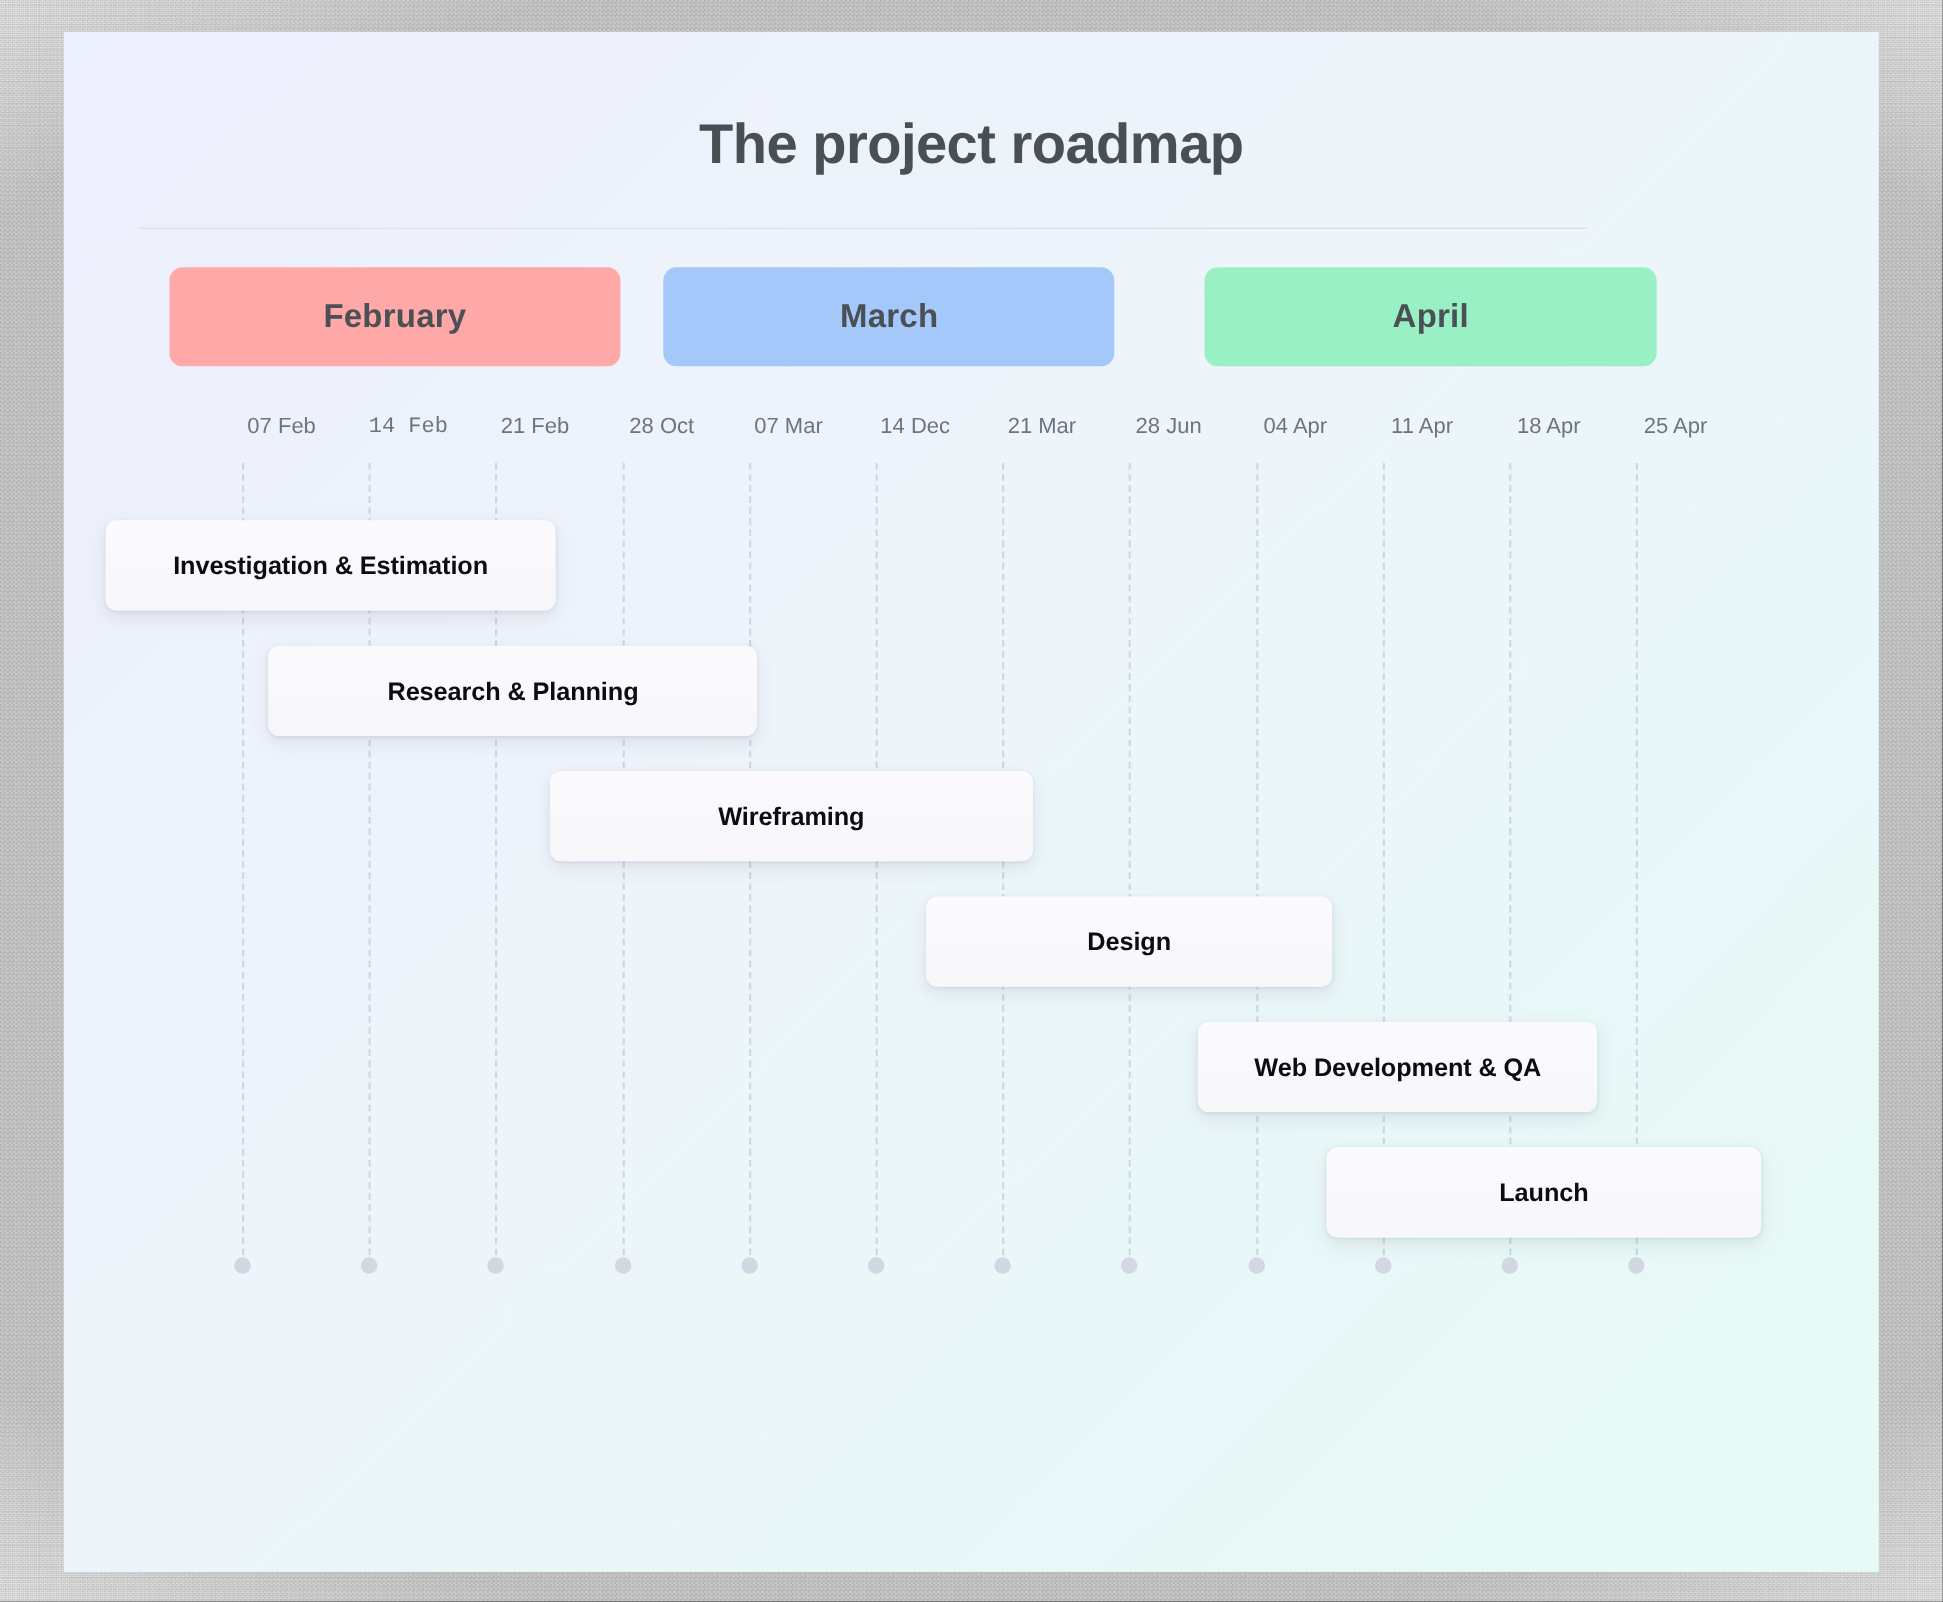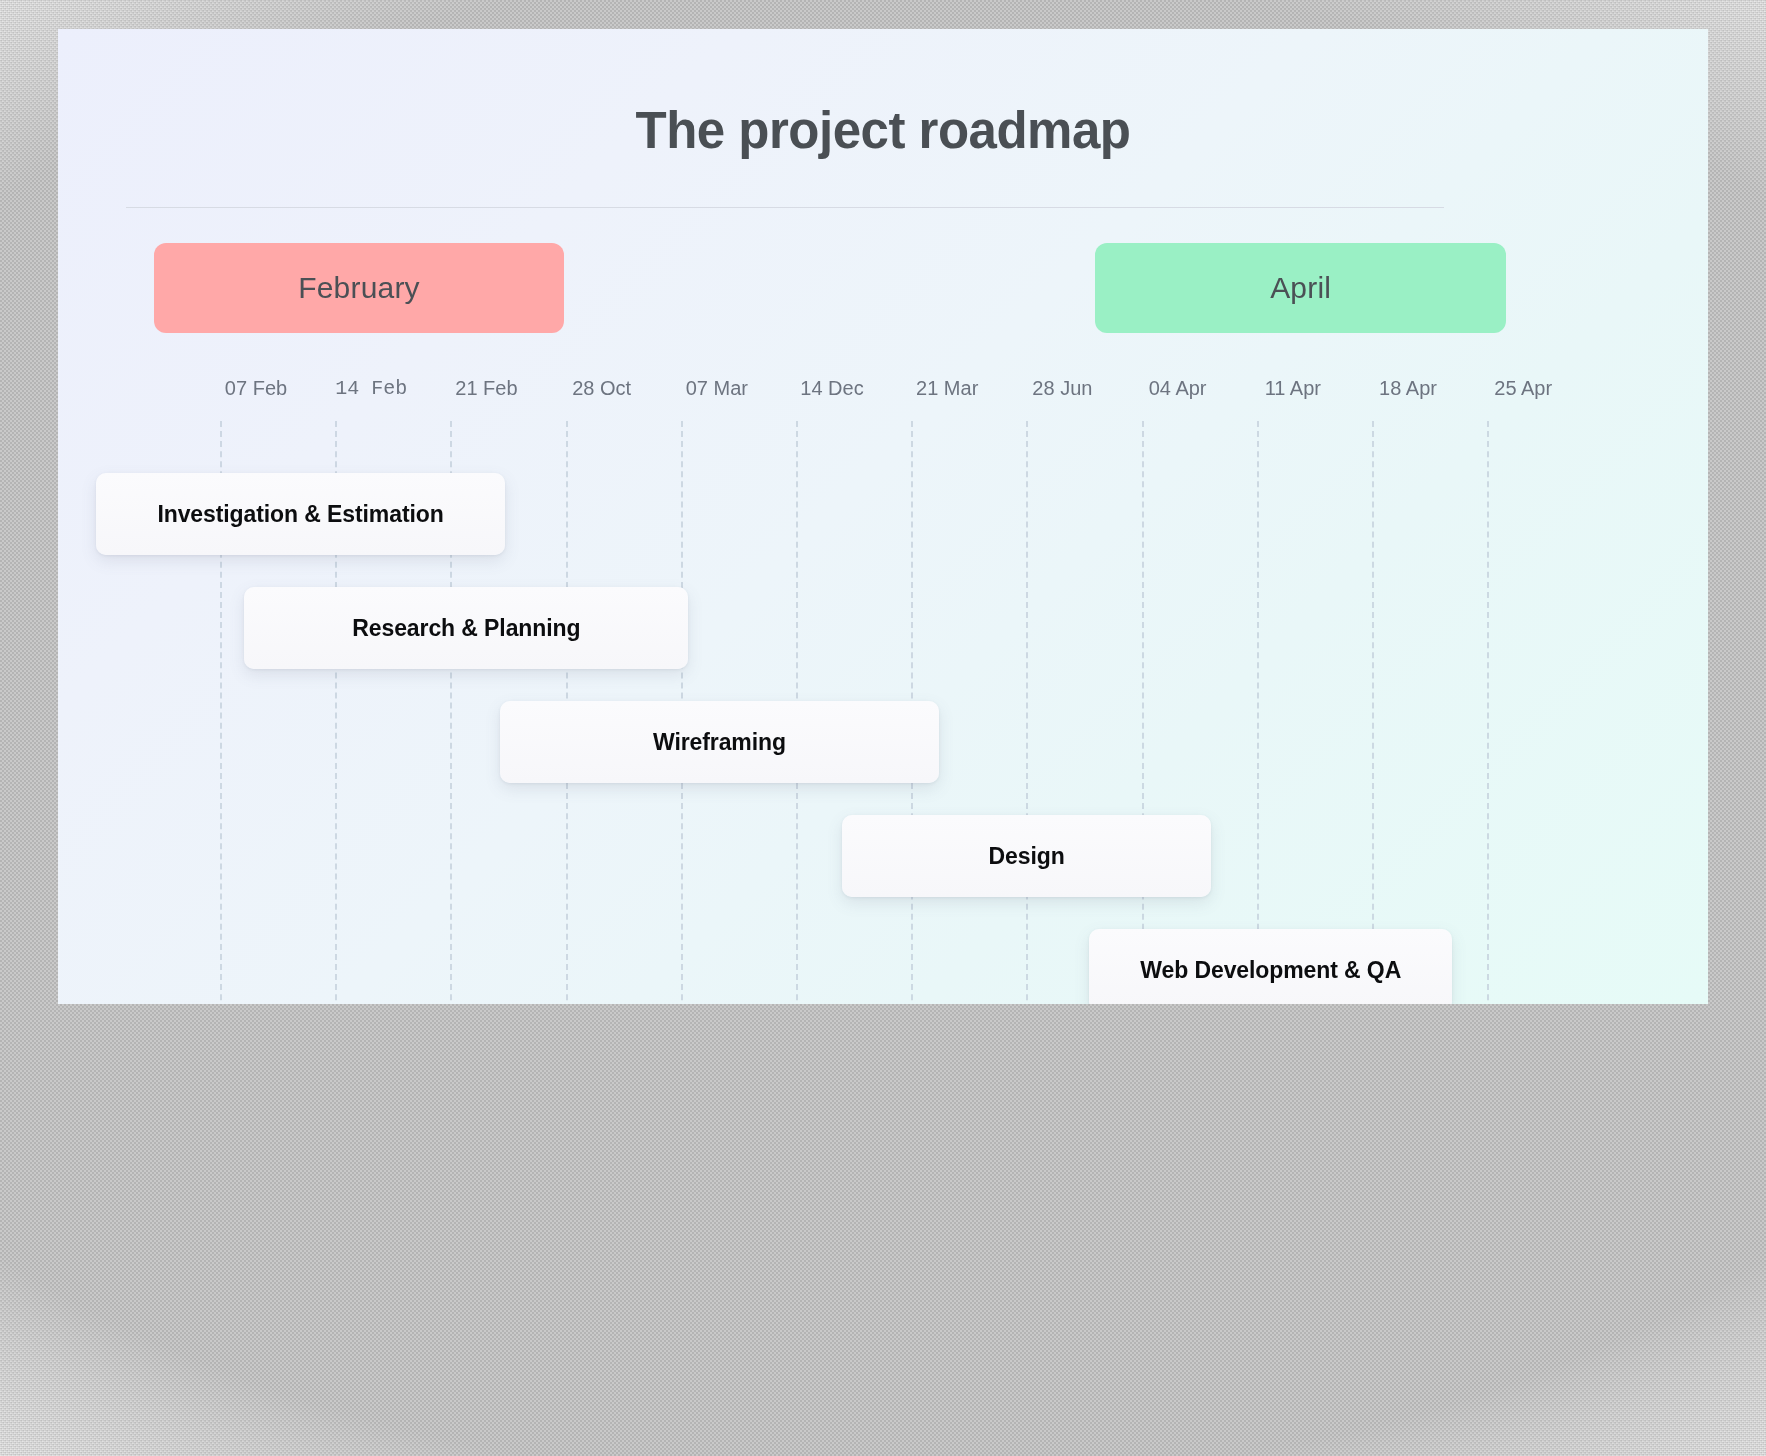--- a/index.html
+++ b/index.html
@@ -41,21 +41,21 @@
     -webkit-mask-image: radial-gradient(ellipse 112% 86% at 50% 50%, rgba(0,0,0,0) 60%, rgba(0,0,0,1) 82%);
     mask-image: radial-gradient(ellipse 112% 86% at 50% 50%, rgba(0,0,0,0) 60%, rgba(0,0,0,1) 82%);
   }
 
   
   .canvas {
     position: absolute;
     left: 58px;
     top: 29px;
     width: 1650px;
-    height: 975px;
+    height: 1400px;
     background: linear-gradient(135deg, #eceffc 0%, #eef2fb 26%, #edf5fa 48%, #e9f7f8 70%, #e6fbf7 100%);
     overflow: hidden;
   }
 
   
   .title {
     position: absolute;
     left: 0;
     top: 72px;
     width: 1650px;
@@ -84,21 +84,21 @@
   }
   .month-pill {
     position: absolute;
     top: 0;
     height: 90px;
     border-radius: 12px;
     display: flex;
     align-items: center;
     justify-content: center;
     font-size: 30px;
-    font-weight: 400;
+    font-weight: 700;
     color: #4b5055;
     letter-spacing: 0.2px;
   }
 
   
   .axis {
     position: absolute;
     left: 0;
     top: 348px;
     width: 1650px;
@@ -171,20 +171,23 @@
   <div class="frame-noise"></div>
 
   <div class="canvas">
 
     <div class="title">The project roadmap</div>
     <div class="title-rule"></div>
 
     <div class="months">
         <div class="month-pill" style="left: 0px; width: 410.03px; background: rgb(255, 168, 168);">
           <span>February</span>
+        </div>
+        <div class="month-pill" style="left: 449.33px; width: 410.03px; background: rgb(165, 200, 250);">
+          <span>March</span>
         </div>
         <div class="month-pill" style="left: 910px; width: 411.34px; background: rgb(154, 240, 197); margin-left: 31px;">
           <span>April</span>
         </div>
       </div>
 
     <div class="axis">
         <div class="tick-label" style="left: 162px;">07 Feb</div>
         <div class="tick-label" style="left: 277.2px; font-family: Liberation Mono, monospace;">14 Feb</div>
         <div class="tick-label" style="left: 392.4px;">21 Feb</div>

